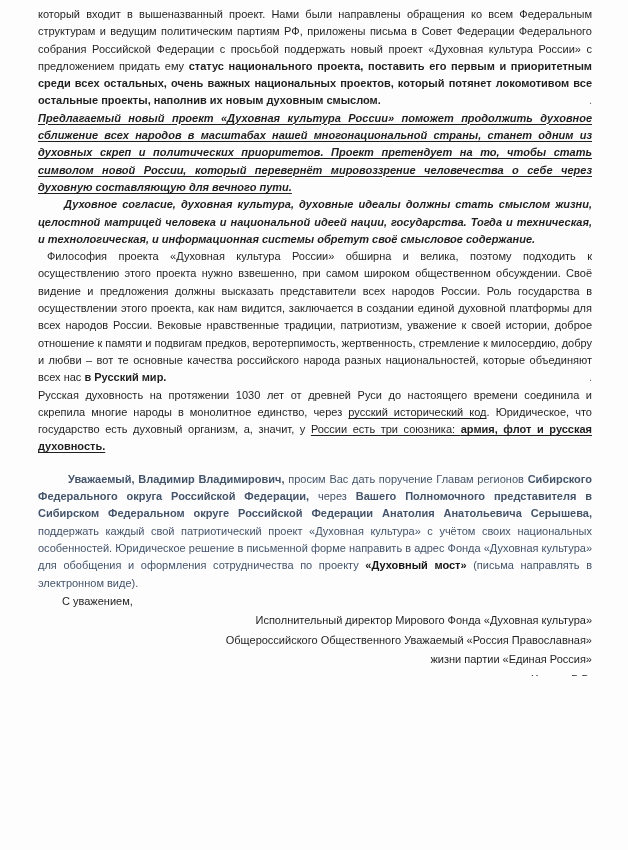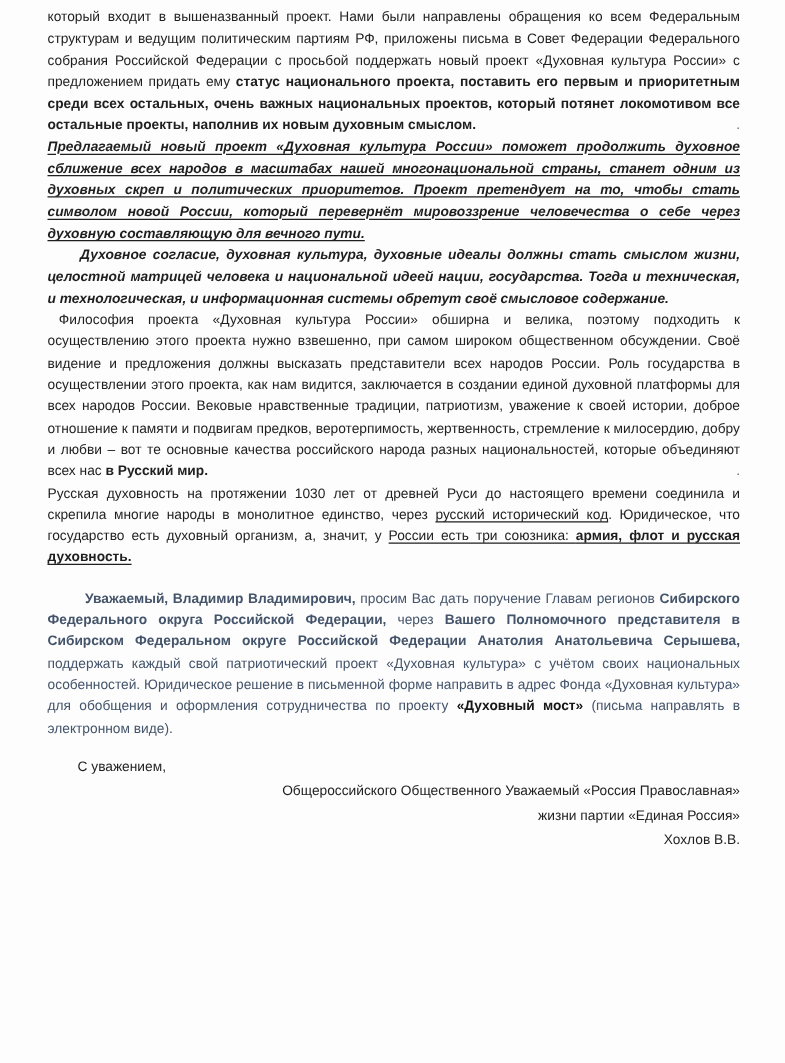--- a/index.html
+++ b/index.html
@@ -30,21 +30,20 @@
   .bu { font-weight: bold; text-decoration: underline; text-decoration-thickness: 1.4px; text-underline-offset: 2px; }
   .indent-sm { text-indent: 9px; }
   .indent-md { text-indent: 26px; }
   .indent-lg { text-indent: 30px; }
   .stray-dot { float: right; color: #6a6a6a; }
   .addr { color: var(--address-text, #44546a); margin-top: 15px; }
   .addr .dark { color: var(--emphasis-dark, #161616); }
   .closing-row {
     display: flex;
     justify-content: space-between;
-    margin-top: 13px;
     padding-left: 24px;
     line-height: 19.5px;
   }
   .sig { text-align: right; line-height: 19.5px; }
   .attach { margin-top: 26px; line-height: 18.5px; }
 </style>
 </head>
 <body>
 
 <div class="page">
@@ -71,20 +70,21 @@
 
   <p class="addr indent-lg">
     <span class="b">Уважаемый, Владимир Владимирович, </span><span>просим Вас дать поручение Главам регионов </span><span class="b">Сибирского Федерального округа Российской Федерации, </span><span>через </span><span class="b">Вашего Полномочного представителя в Сибирском Федеральном округе Российской Федерации Анатолия Анатольевича Серышева, </span><span>поддержать каждый свой патриотический проект «Духовная культура»  с учётом своих национальных особенностей. Юридическое решение в письменной форме направить в адрес Фонда «Духовная культура» для обобщения и оформления сотрудничества по проекту </span><span class="b dark">«Духовный мост» </span><span>(письма направлять в электронном виде).</span>
   </p>
 
   <div class="closing-row">
     <span>С уважением,</span>
   </div>
 
   <div class="sig">
+    <div>Исполнительный директор Мирового Фонда «Духовная культура»</div>
     <div>Общероссийского Общественного Уважаемый «Россия Православная»</div>
     <div>жизни партии «Единая Россия»</div>
     <div>Хохлов В.В.</div>
   </div>
 
   <p class="attach">Приложение: письмо – ответ Фонду «Духовная культура»&nbsp; от Правительства Республики Крым&nbsp;&nbsp; - 1 экз.</p>
 
 </div>
 
 </body></html>

